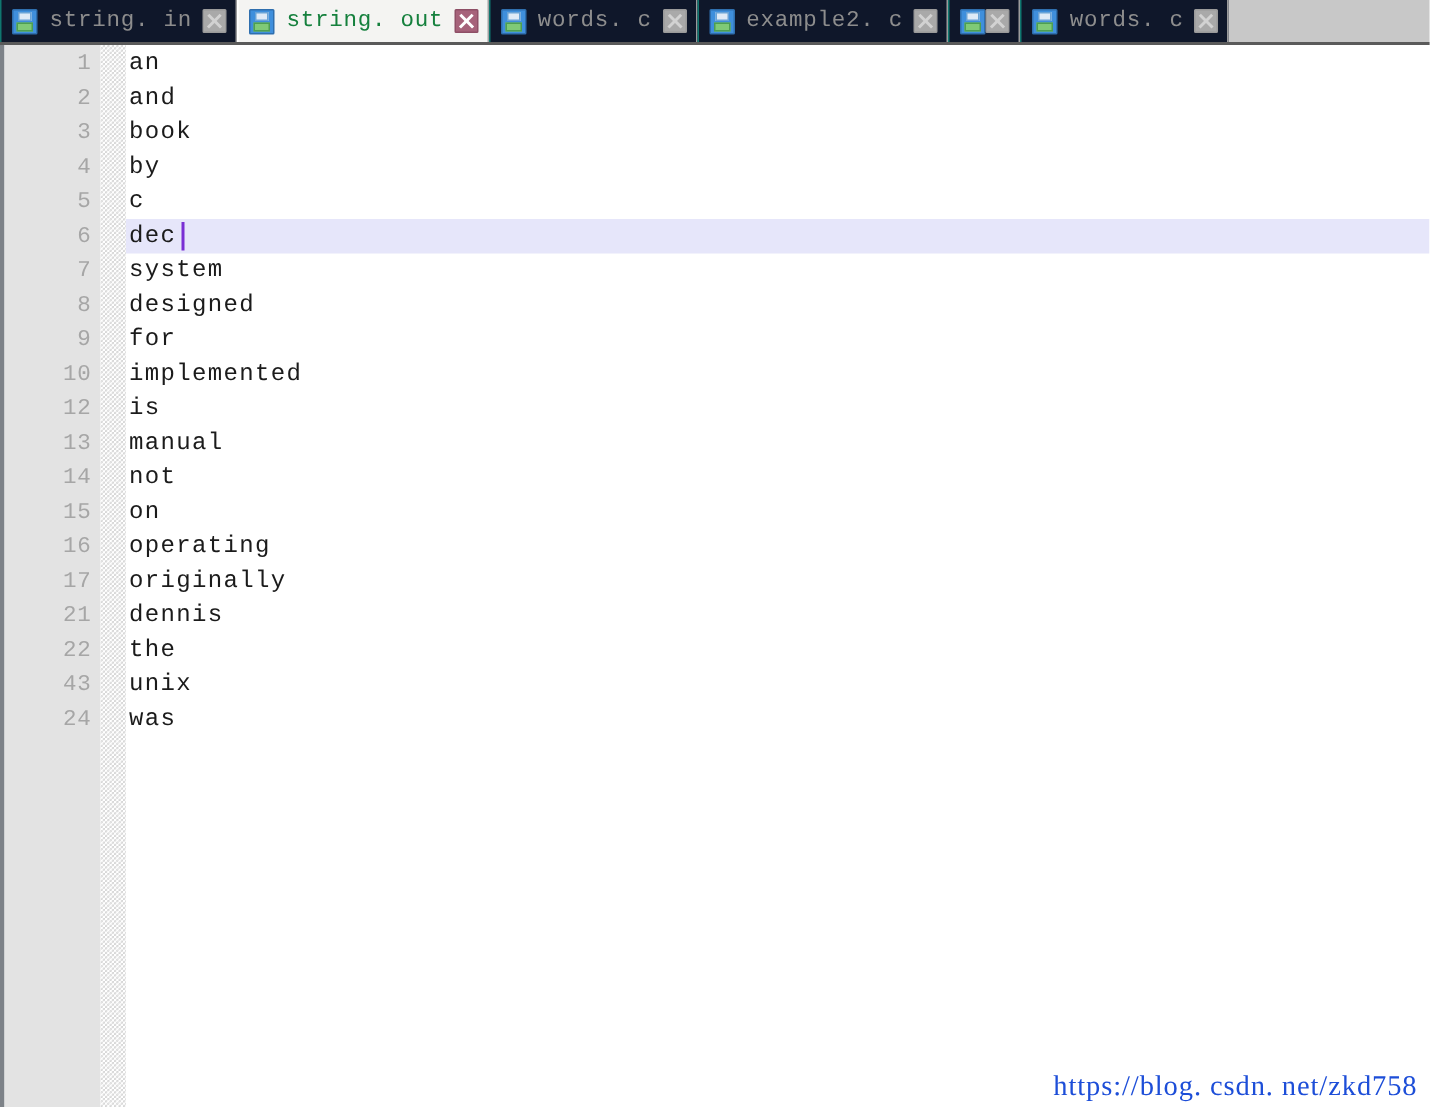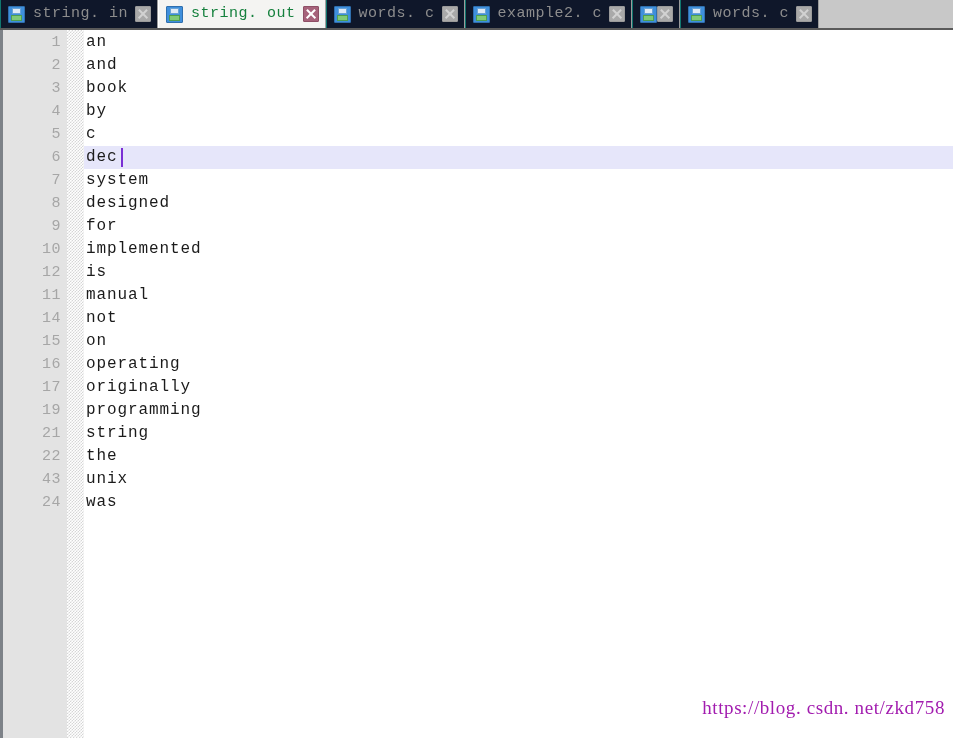--- a/index.html
+++ b/index.html
@@ -189,25 +189,25 @@
     top: 2px;
     width: 2px;
     height: 19px;
     background: #7a2fd4;
   }
 
   
   #watermark {
     position: absolute;
     right: 8px;
-    bottom: 19px;
+    bottom: 2px;
     font-family: "Liberation Serif", "DejaVu Serif", serif;
     font-size: 19px;
     letter-spacing: 0.6px;
-    color: #a21caf;
+    color: #1d4ed8;
     white-space: nowrap;
     user-select: none;
   }
 </style>
 </head>
 <body>
 
 <div id="tabbar">
 
   <div class="tab">
@@ -286,46 +286,42 @@
       </div>
       <div class="row">
         <div class="ln">10</div>
         <div class="code">implemented</div>
       </div>
       <div class="row">
         <div class="ln">12</div>
         <div class="code">is</div>
       </div>
       <div class="row">
-        <div class="ln">11</div>
+        <div class="ln">13</div>
         <div class="code">manual</div>
       </div>
       <div class="row">
         <div class="ln">14</div>
         <div class="code">not</div>
       </div>
       <div class="row">
         <div class="ln">15</div>
         <div class="code">on</div>
       </div>
       <div class="row">
         <div class="ln">16</div>
         <div class="code">operating</div>
       </div>
       <div class="row">
         <div class="ln">17</div>
         <div class="code">originally</div>
       </div>
       <div class="row">
-        <div class="ln">19</div>
-        <div class="code">programming</div>
-      </div>
-      <div class="row">
         <div class="ln">21</div>
-        <div class="code">string</div>
+        <div class="code">dennis</div>
       </div>
       <div class="row">
         <div class="ln">22</div>
         <div class="code">the</div>
       </div>
       <div class="row">
         <div class="ln">43</div>
         <div class="code">unix</div>
       </div>
       <div class="row">

